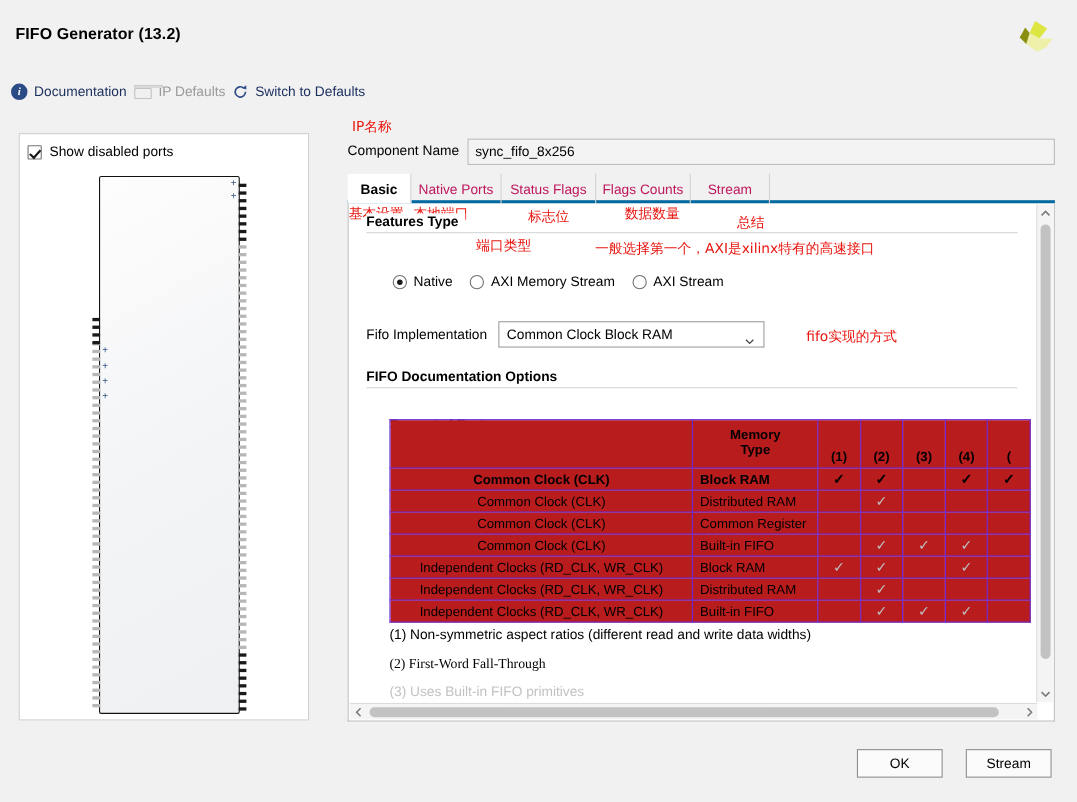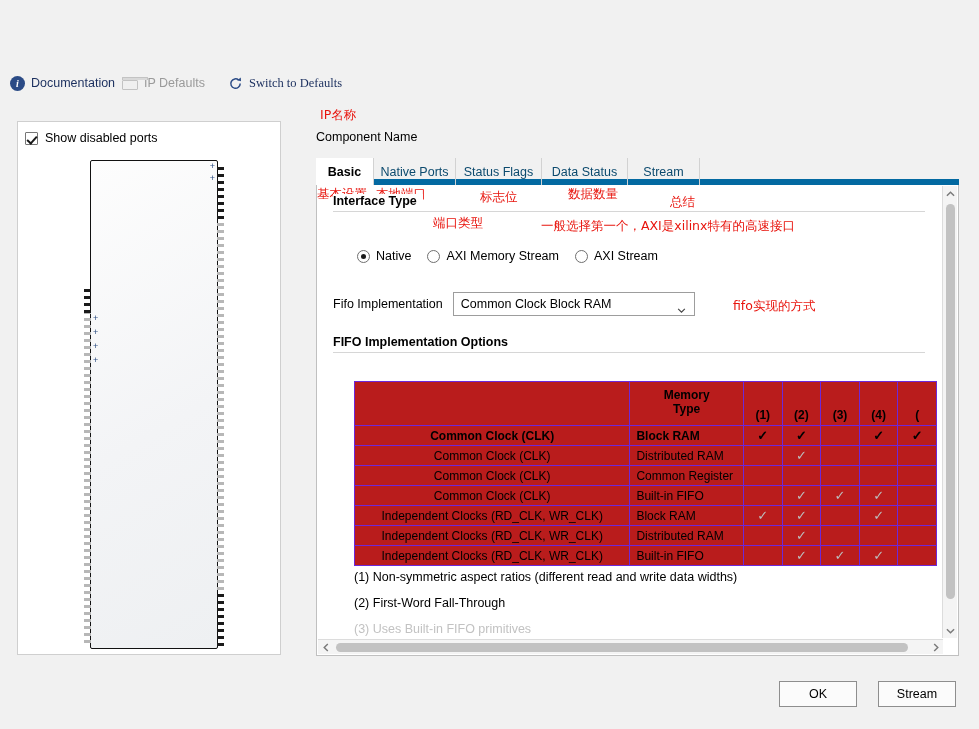--- a/index.html
+++ b/index.html
@@ -28,21 +28,21 @@
 
   
   .toolbar { position: absolute; left: 0; top: 72px; width: 979px; height: 28px; }
   .tb-item {
     position: absolute; top: 0; height: 22px;
     display: flex; align-items: center; gap: 6px;
     color: #1b2f5e; font-size: 12.5px; cursor: pointer;
   }
   .tb-doc { left: 10px; }
   .tb-ip { left: 122px; color: #9a9a9a; }
-  .tb-sw { left: 228px; font-family: Liberation Serif, serif; }
+  .tb-sw { left: 211px; }
   .tb-label { line-height: 1; white-space: nowrap; }
 
   .icon-info {
     width: 15px; height: 15px; border-radius: 50%;
     background: #2b4b86; color: #fff;
     font-style: italic; font-weight: bold; font-size: 10px;
     display: flex; align-items: center; justify-content: center;
     font-family: "Liberation Serif", serif;
   }
   .icon-folder { width: 16px; height: 13px; position: relative; }
@@ -99,26 +99,26 @@
 
   
   .anno {
     position: absolute; color: #e8140d; font-size: 12.5px;
     font-family: "DejaVu Sans", sans-serif; white-space: nowrap;
   }
 
   
   .tabstrip {
     position: absolute; left: 316px; top: 158px; width: 643px; height: 27px;
-    border-bottom: 6px solid #0369a1;
+    border-bottom: 3px solid #0369a1;
   }
   .tab {
     position: absolute; top: 0; height: 27px;
     display: flex; align-items: center; justify-content: center;
-    padding: 0 12px; font-size: 12.5px; color: #0c4a6e;
+    padding: 0 12px; font-size: 12.5px; color: #be185d;
     border-right: 1px solid #d2d2d2; cursor: pointer; white-space: nowrap;
   }
   .tab.active { color: #000; font-weight: bold; background: #fff; }
 
   
   .pane {
     position: absolute; left: 316px; top: 185px; width: 643px; height: 471px;
     background: #fff; border: 1px solid #c0c0c0; border-top: none;
     overflow: hidden;
   }
@@ -208,20 +208,31 @@
     display: flex; align-items: center; justify-content: center;
   }
   .btn-ok { left: 779px; top: 681px; }
   .btn-cancel { left: 878px; top: 681px; }
 </style>
 </head>
 <body>
 
 <div id="app">
 
+  <div class="titlebar">
+    <div class="title-text">FIFO Generator (13.2)</div>
+    <div class="logo">
+      <svg width="40" height="40" viewBox="0 0 40 40">
+        <polygon points="20,5 31,12 24,21 15,16" fill="#dde541"></polygon>
+        <polygon points="15,16 24,21 22,33 12,26" fill="#eef0a8"></polygon>
+        <polygon points="15,16 12,26 6,20 11,11" fill="#8a8f12"></polygon>
+        <polygon points="24,21 36,21 30,29 22,33" fill="#eef0a8"></polygon>
+      </svg>
+    </div>
+  </div>
 
   <div class="toolbar">
     <div class="tb-item tb-doc">
       <span class="icon-info">i</span>
       <span class="tb-label">Documentation</span>
     </div>
     <div class="tb-item tb-ip">
       <span class="icon-folder">
         <span class="tab"></span>
           <span class="body"></span>
@@ -370,44 +381,45 @@
         <div class="plus r" style="top: 16px;">+</div>
         <div class="plus l" style="top: 156px;">+</div>
         <div class="plus l" style="top: 170px;">+</div>
         <div class="plus l" style="top: 184px;">+</div>
         <div class="plus l" style="top: 198px;">+</div>
       </div>
   </div>
 
   <div class="compname-row">
     <div class="compname-label">Component Name</div>
+    <input class="compname-input" value="sync_fifo_8x256" style="">
   </div>
 
   <div class="tabstrip" id="tabstrip">
       <div class="tab active" style="left: 0px; width: 58px;">
         <span>Basic</span>
       </div>
       <div class="tab" style="left: 58px; width: 82px;">
         <span>Native Ports</span>
       </div>
       <div class="tab" style="left: 140px; width: 86px;">
         <span>Status Flags</span>
       </div>
       <div class="tab" style="left: 226px; width: 86px;">
-        <span>Data Status</span>
+        <span>Flags Counts</span>
       </div>
       <div class="tab" style="left: 312px; width: 72px;">
         <span>Stream</span>
       </div>
     </div>
 
   <div class="pane">
     <div class="pane-inner">
 
-      <div class="section-title" style="left:16px; top:9px;">Interface Type</div>
+      <div class="section-title" style="left:16px; top:9px;">Features Type</div>
       <div class="section-rule" style="left:16px; top:26px; width:592px;"></div>
 
       <div class="radio-row" id="radiorow">
           <div class="radio-item sel">
             <span class="radio-dot"></span>
             <span>Native</span>
           </div>
           <div class="radio-item">
             <span class="radio-dot"></span>
             <span>AXI Memory Stream</span>
@@ -423,21 +435,21 @@
         <span class="combo">
           <span>Common Clock Block RAM</span>
           <span class="caret">
             <svg width="9" height="5" viewBox="0 0 10 6">
                 <polyline points="1,1 5,5 9,1" fill="none" stroke="#444" stroke-width="1.4"></polyline>
               </svg>
           </span>
         </span>
       </div>
 
-      <div class="section-title" style="left:16px; top:150px;">FIFO Implementation Options</div>
+      <div class="section-title" style="left:16px; top:150px;">FIFO Documentation Options</div>
       <div class="section-rule" style="left:16px; top:167px; width:592px;"></div>
 
       <div class="note" style="top:194px; font-size:12.5px;">Supported Features</div>
 
       <table class="tbl" id="featuretable">
           <thead>
             <tr>
               <th class="c-feat" style="height: 44px;"></th>
               <th class="c-mem memtype" style="text-align: center; height: 44px;">
                 <div>Memory</div>
@@ -511,21 +523,21 @@
               <td class="c-num"></td>
               <td class="c-num"><span class="ck dim">✓</span></td>
               <td class="c-num"><span class="ck dim">✓</span></td>
               <td class="c-num"><span class="ck dim">✓</span></td>
               <td class="c-num"></td>
             </tr>
           </tbody>
         </table>
 
       <div class="note" style="top:385px;">(1) Non-symmetric aspect ratios (different read and write data widths)</div>
-      <div class="note" style="top:411px;">(2) First-Word Fall-Through</div>
+      <div class="note" style="top:411px;font-family:Liberation Serif, serif;">(2) First-Word Fall-Through</div>
       <div class="note dim" style="top:437px;">(3) Uses Built-in FIFO primitives</div>
     </div>
 
     <div class="vscroll">
       <div class="arrow up">
         <svg width="9" height="6" viewBox="0 0 10 6">
             <polyline points="1,5 5,1 9,5" fill="none" stroke="#7a7a7a" stroke-width="1.6"></polyline>
           </svg>
       </div>
       <div class="thumb"></div>

